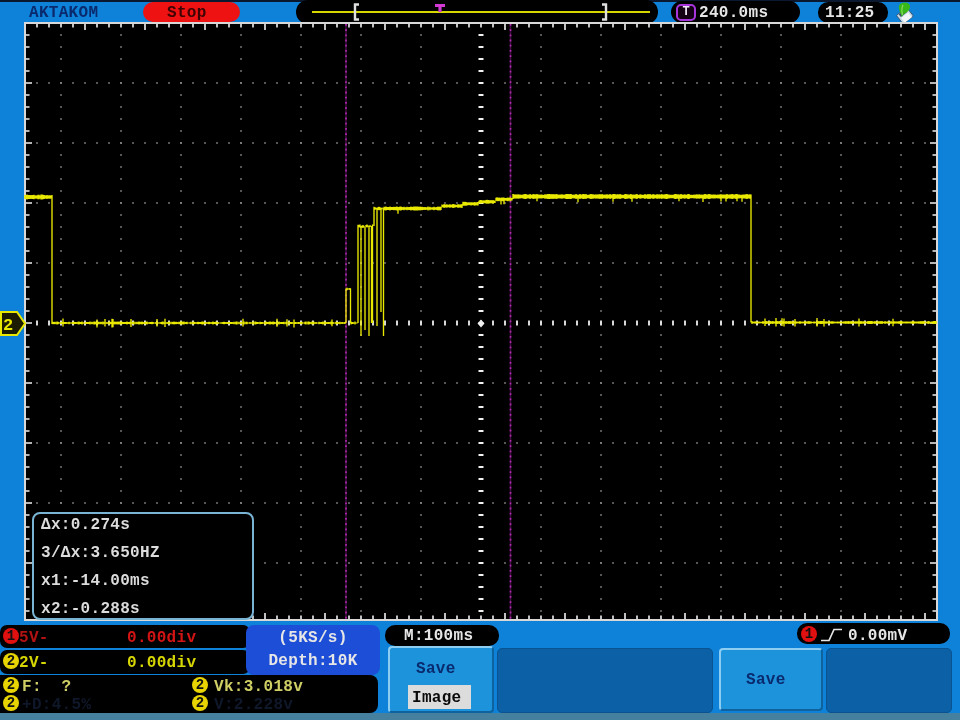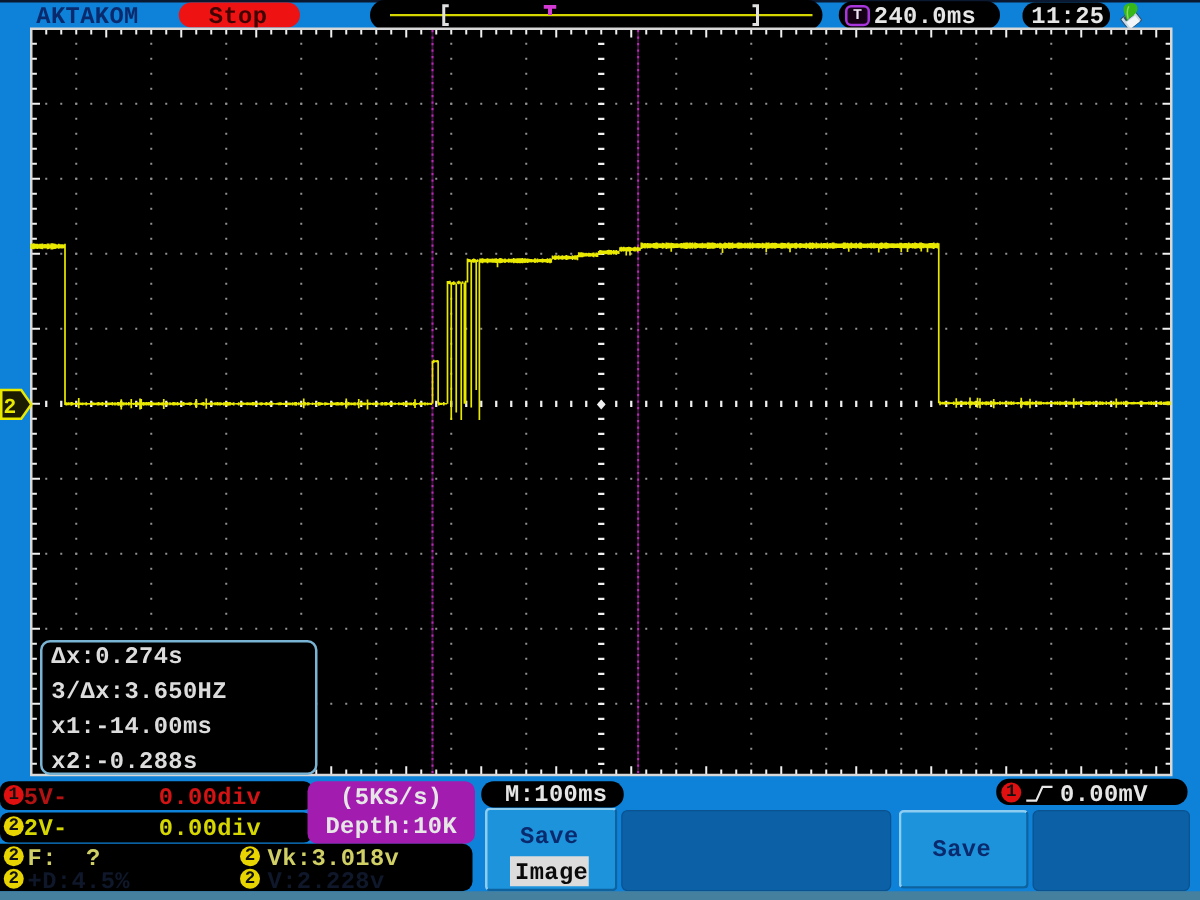--- a/index.html
+++ b/index.html
@@ -1,17 +1,17 @@
 <!DOCTYPE html>
 <html><head><meta charset="utf-8"><style>
 *{margin:0;padding:0;box-sizing:border-box}
 html,body{width:960px;height:720px;background:#0e82d8;overflow:hidden;position:relative;
  font-family:"Liberation Mono",monospace;font-weight:bold}
 .ab{position:absolute}
-.t19{font-size:19px;line-height:20px;letter-spacing:0.3px;white-space:pre}
+.t19{font-size:16px;line-height:20px;letter-spacing:0.3px;white-space:pre}
 .pill{background:#000;border-radius:12px}
 .circ{width:16px;height:16px;border-radius:50%;text-align:center;font-size:14px;line-height:16px;color:#111}
 .btn{background:#1d93dc;border:2px solid;border-color:#8ecdf2 #0e629e #0e629e #8ecdf2;border-radius:4px}
 </style></head><body>
 <div class="ab" style="left:0;top:0;width:960px;height:2px;background:#0a1830"></div>
 <div class="ab t19" style="left:29px;top:3px;color:#0a2a6e">AKTAKOM</div>
 <div class="ab" style="left:143px;top:2px;width:97px;height:20px;background:#ee1212;border-radius:11px"></div>
 <div class="ab t19" style="left:167px;top:3px;color:#3f0303">Stop</div>
 <div class="ab pill" style="left:296px;top:0px;width:362px;height:24px"></div>
 <svg class="ab" style="left:296px;top:0" width="362" height="24">
@@ -60,21 +60,21 @@
 
 <div class="ab" style="left:0;top:625px;width:250px;height:23px;background:#000;border-radius:7px"></div>
 <div class="ab circ" style="left:3px;top:628px;background:#e01010">1</div>
 <div class="ab t19" style="left:19px;top:628px;color:#b31212">5V-</div>
 <div class="ab t19" style="left:127px;top:628px;color:#d41414">0.00div</div>
 <div class="ab" style="left:0;top:650px;width:250px;height:24px;background:#000;border-radius:7px"></div>
 <div class="ab circ" style="left:3px;top:653px;background:#e8d400">2</div>
 <div class="ab t19" style="left:19px;top:653px;color:#d6d600">2V-</div>
 <div class="ab t19" style="left:127px;top:653px;color:#d6d600">0.00div</div>
 
-<div class="ab" style="left:246px;top:625px;width:134px;height:50px;background:#a21caf;border-radius:8px;text-align:center">
+<div class="ab" style="left:246px;top:625px;width:134px;height:50px;background:#1d4ed8;border-radius:8px;text-align:center">
     <div class="t19" style="color:#e6e6e6;margin-top:3px">(5KS/s)</div>
     <div class="t19" style="color:#e6e6e6;margin-top:3px">Depth:10K</div>
   </div>
 
 <div class="ab" style="left:0;top:675px;width:378px;height:38px;background:#000;border-radius:0 8px 8px 0"></div>
 <div class="ab circ" style="left:3px;top:677px;background:#e8d400">2</div>
 <div class="ab t19" style="left:22px;top:677px;color:#cfcf66">F:  ?</div>
 <div class="ab circ" style="left:192px;top:677px;background:#e8d400">2</div>
 <div class="ab t19" style="left:214px;top:677px;color:#cfcf66">Vk:3.018v</div>
 <div class="ab circ" style="left:3px;top:695px;background:#e8d400">2</div>

